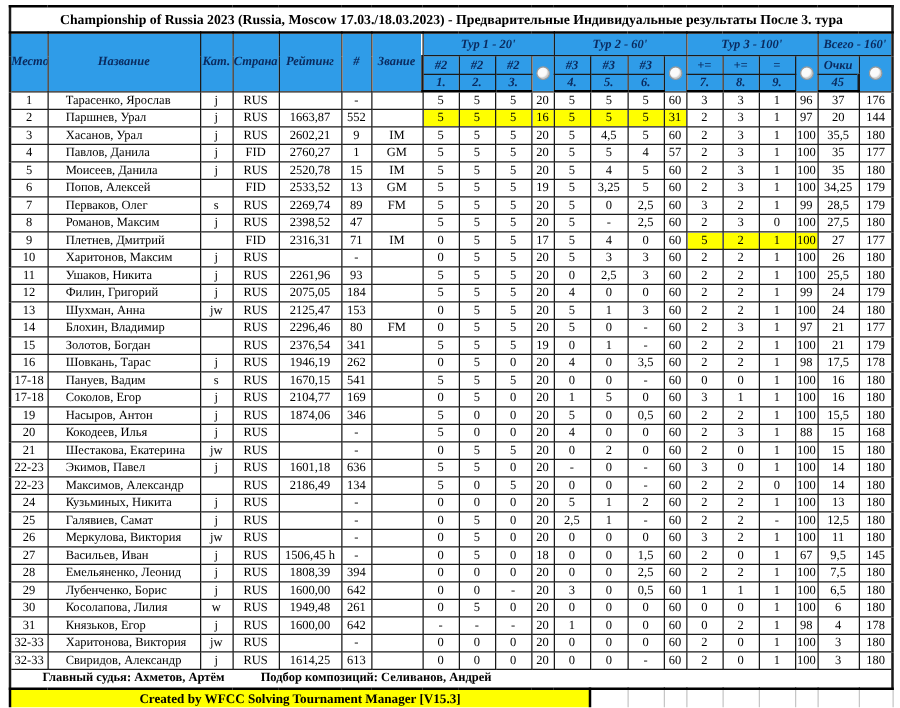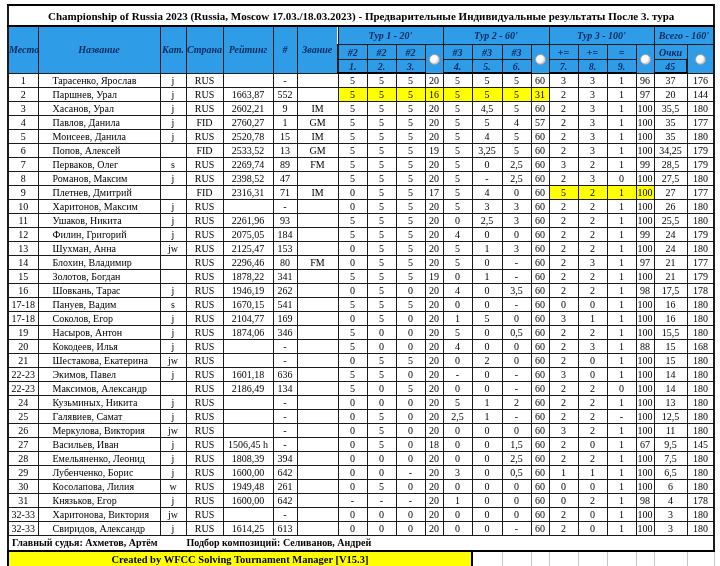--- a/index.html
+++ b/index.html
@@ -36,21 +36,21 @@
   }
 
   tbody td{
     height:13px;line-height:13px;font-size:10px;text-align:center;color:#000;background:#fff;
   }
   tbody td.name-cell{text-align:left;padding-left:14px;}
   tbody td.hl{background:var(--hl-yellow);}
 
   .judge-row td{
     border-bottom:2px solid #000;border-left-width:2px;border-right-width:2px;
-    height:14px;line-height:14px;font-size:10px;font-weight:bold;text-align:left;background:#fff;color:#000;
+    height:14px;line-height:14px;font-size:10px;font-weight:bold;text-align:left;background:#fff;color:#000;padding-left:22px;
   }
   .judge-row .judge{display:inline-block;padding-left:3px;width:172px;}
   .judge-row .composer{display:inline-block;}
 
   .created-row td.created{
     border:2px solid #000;border-top:none;background:var(--hl-yellow);
     font-weight:bold;font-size:10.5px;text-align:center;height:16px;line-height:16px;color:#000;
   }
   .created-row td.ghost{
     border:1px solid #c6c6c6;border-top:none;background:#fff;height:16px;
@@ -452,21 +452,21 @@
           <td>1</td>
           <td>97</td>
           <td>21</td>
           <td>177</td>
         </tr>
         <tr>
           <td>15</td>
           <td class="name-cell">Золотов, Богдан</td>
           <td></td>
           <td>RUS</td>
-          <td>1878,22</td>
+          <td>2376,54</td>
           <td>341</td>
           <td></td>
           <td>5</td>
           <td>5</td>
           <td>5</td>
           <td>19</td>
           <td>0</td>
           <td>1</td>
           <td>-</td>
           <td>60</td>

